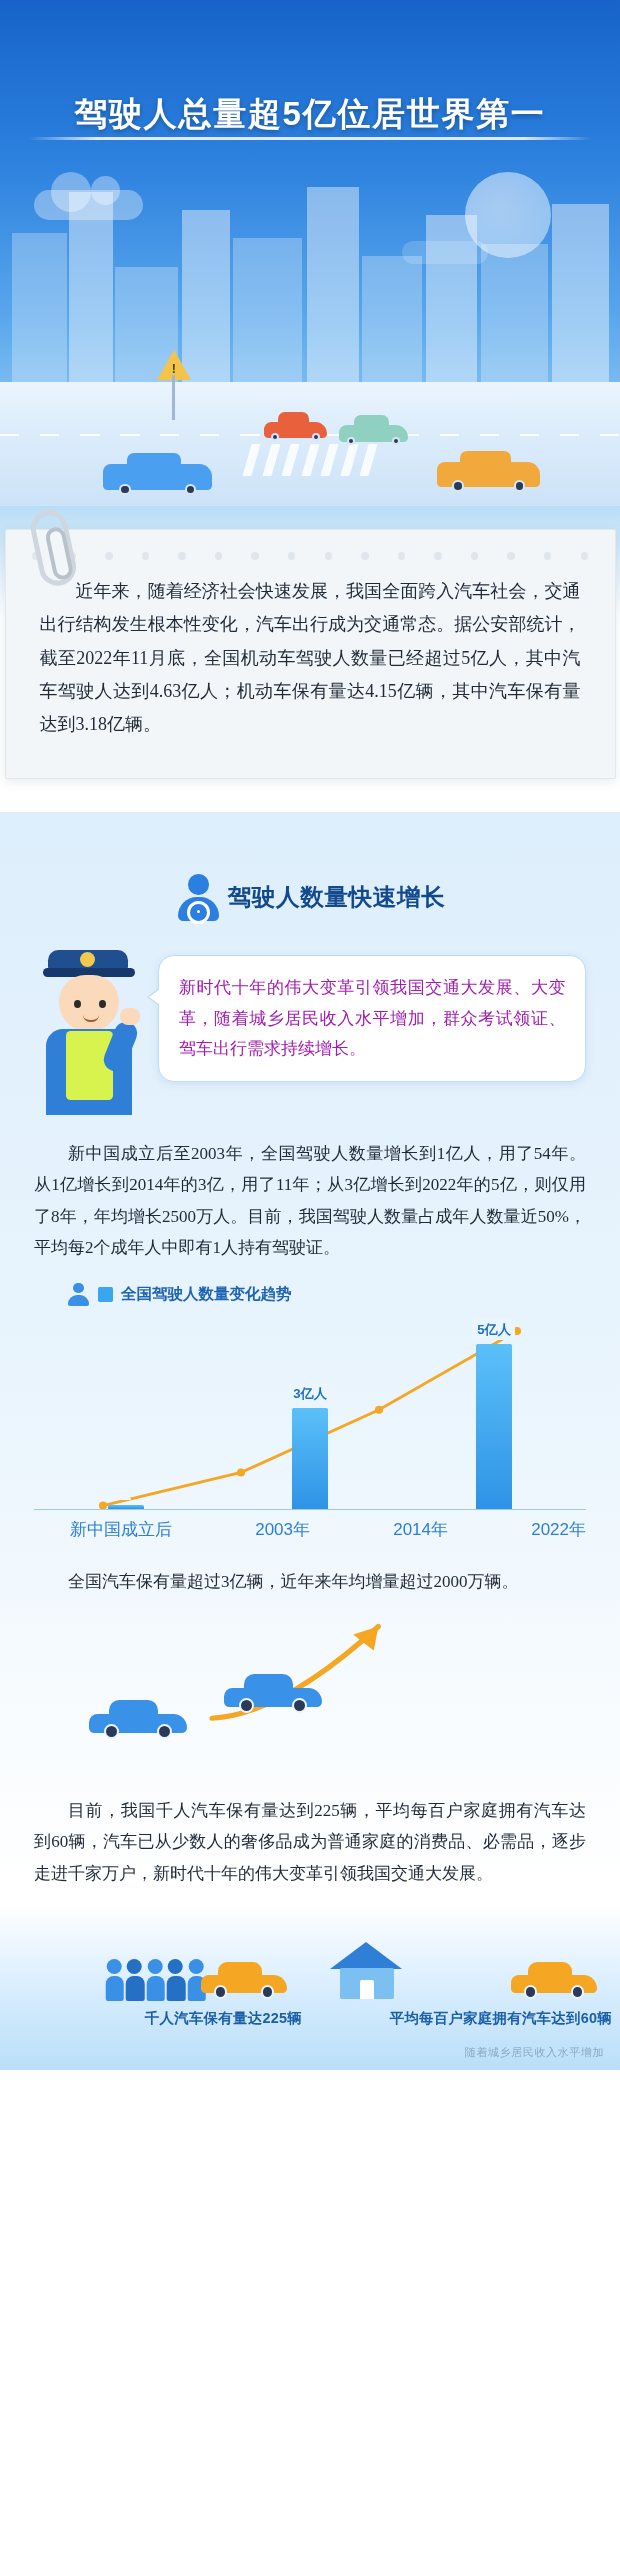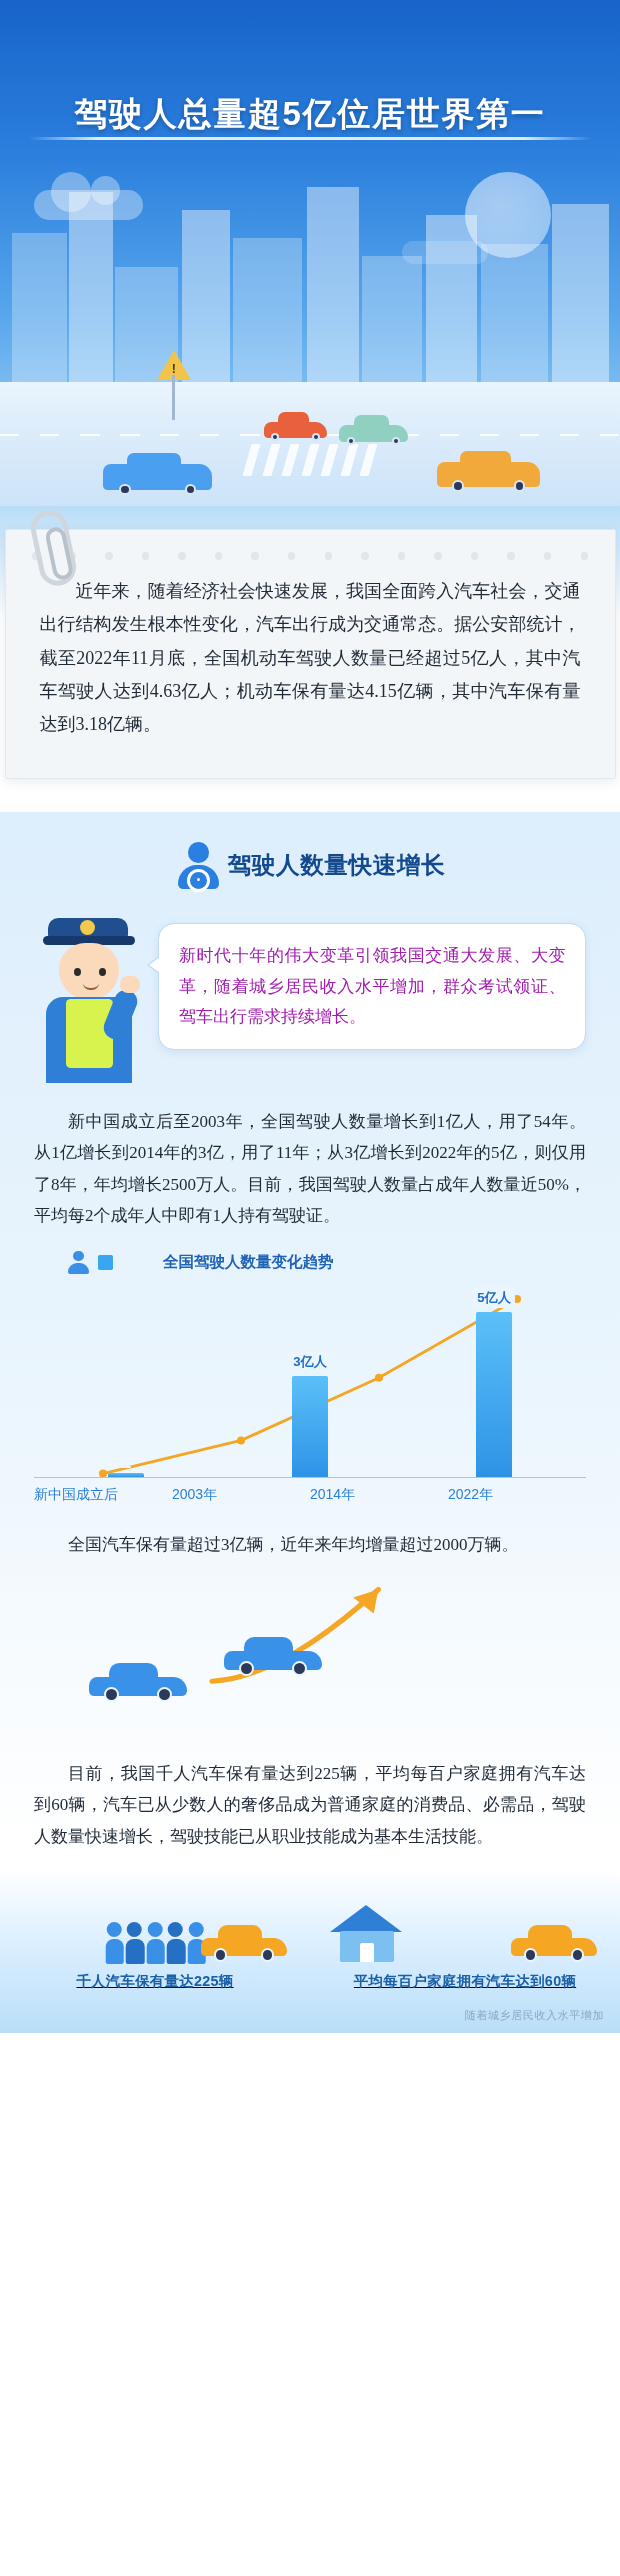--- a/index.html
+++ b/index.html
@@ -112,21 +112,21 @@
   }
   .paper-dots { position:absolute; left:26.4px; right:26.4px; top:22px; height:8px; display:flex; justify-content:space-between;}
   .paper-dots i{ width:7.5px; height:7.5px; border-radius:50%; background:#dfe6ec; display:block;}
   .paper p {
     font-size: 18px; line-height: 1.85; color:#1f2a36; text-align: justify; text-indent: 2em;
     font-family: "Liberation Serif", "DejaVu Serif", serif;
   }
 
   
   .sec2 { margin-top: 33px; background: linear-gradient(180deg,#ddeefc 0%, #eaf5fd 55%, #ffffff 100%); padding: 24px 0 0; }
-  .sec-head { display:flex; align-items:center; justify-content:center; gap: 5px; padding: 5.7px 0 12.6px;}
+  .sec-head { display:flex; align-items:center; justify-content:center; gap: 5px; padding: 5.7px 0 12.6px; margin-top: 32px;}
   .driver-badge { width: 48px; height: 48px; position:relative; flex:none;}
   .driver-badge .head { position:absolute; left:13.8px; top:0; width:20.7px; height:20.7px; border-radius:50%; background:#2b7fe0;}
   .driver-badge .body { position:absolute; left:3.4px; top:23px; width:41px; height:24px; border-radius:20.7px 20.7px 5.7px 5.7px; background:#2b7fe0;}
   .driver-badge .wheelic { position:absolute; left:12.6px; top:26.4px; width:23px; height:23px; border-radius:50%; border:3.4px solid #ffffff;}
   .driver-badge .wheelic:after{ content:""; position:absolute; left:6.3px; top:6.3px; width:3.4px;height:3.4px;background:#fff;border-radius:50%;}
   .sec-head-text { text-align:left; }
   .sec-head-text div { font-size: 23.6px; font-weight: bold; color:#134a8e; line-height:1.35; letter-spacing:0.6px;}
 
   
   .police-row { display:flex; align-items:flex-start; padding: 10.3px 34px 0 23px; gap: 3.4px; }
@@ -162,45 +162,45 @@
   .body-text p { font-size: 17px; line-height: 1.85; color:#1f2a36; text-align: justify; text-indent:2em;
     font-family:"Liberation Serif","DejaVu Serif",serif;}
 
   
   .chart-block { margin: 19.5px 34px 0; }
   .chart-legend { display:flex; align-items:center; gap:8px; padding-left: 33px;}
   .legend-person { width:23px; height:23px; position:relative;}
   .legend-person .h{position:absolute;left:6.3px;top:0;width:10.3px;height:10.3px;border-radius:50%;background:#3a90e6;}
   .legend-person .b{position:absolute;left:1.1px;top:11.5px;width:20.7px;height:11.5px;border-radius:10.3px 10.3px 2.3px 2.3px;background:#3a90e6;}
   .legend-swatch { width:15px; height:15px; background:#39a7ef; border-radius:1.7px;}
-  .legend-label { font-size:15.5px; font-weight:bold; color:#1e63b4;margin-left:42px;}
+  .legend-label { font-size:15.5px; font-weight:bold; color:#1e63b4;}
   .chart {
     position:relative; height: 195px; margin-top: 9.2px;
     border-bottom: 1.7px solid #9fc8ea;
   }
   .bars { position:absolute; left:0; right:0; bottom:0; height:100%; display:flex; align-items:flex-end; }
   .bar-slot { flex:1; display:flex; flex-direction:column; align-items:center; justify-content:flex-end; height:100%; }
   .bar { width: 36px; background: linear-gradient(180deg,#5bc0f8 0%, #2e93e6 100%); border-radius:1.7px 1.7px 0 0; }
   .bar-lbl { font-size: 13.2px; color:#1d6fc4; font-weight:bold; margin-bottom: 4.6px; background:#eaf5fe; padding:1.1px 4.6px; border-radius:2.3px;}
   .curve { position:absolute; left:0; top:0; width:100%; height:100%; pointer-events:none;}
   .x-axis { display:flex; margin-top: 8px; }
-  .x-axis div { flex:1; text-align:left; font-size:14px; color:#2b7fd6; }
+  .x-axis div { flex:1; text-align:right; font-size:17px; color:#2b7fd6; }
 
   
   .cars-illus { position:relative; height: 172px; margin: 11.5px 34px 0; }
   .cars-illus .arrow { position:absolute; left: 172px; top: 5.7px; width: 207px; height: 109px;}
   .icar { position:absolute; width:98px; height:32px; }
   .icar .body2 { position:absolute; left:0; bottom:5.7px; width:98px; height:19.5px; background:#3a92e8; border-radius:9.2px 15px 5.7px 5.7px;}
   .icar .top2 { position:absolute; left:19.5px; bottom:23px; width:49px; height:16px; background:#3a92e8; border-radius:10.3px 10.3px 0 0;}
   .icar .w { position:absolute; bottom:0; width:15px; height:15px; border-radius:50%; background:#2a3a58; border:2.9px solid #eaf4fd;}
 
   
   .stats { margin-top: 17px; background: linear-gradient(180deg,#ffffff 0%, #dcefff 45%, #b9def8 100%); padding: 17px 0 0; }
   .stats-inner { display:flex; }
-  .stat { flex:1; text-align:center; padding: 0 8px 10.3px; text-decoration: underline;}
+  .stat { flex:1; text-align:right; padding: 0 8px 10.3px;}
   .stat .art { height: 86px; position:relative; }
   .stat .cap { font-size: 14.4px; color:#1b5fa8; font-weight:bold; letter-spacing:0.3px;}
   .people { position:absolute; left:50%; transform:translateX(-50%); bottom:8px; display:flex; align-items:flex-end; gap:3.4px;}
   .person { width:17px; }
   .person .h{ width:15px;height:15px;border-radius:50%;background:#3a90e6; margin:0 auto 2.3px;}
   .person .b{ width:18.4px;height:25px;border-radius:8px 8px 2.3px 2.3px;background:#3a90e6;}
   .person.alt .h{background:#2570c4;} .person.alt .b{background:#2570c4;}
   .ocar { position:absolute; right:15px; bottom:10.3px; width:86px; height:33px;}
   .ocar .body2{position:absolute;left:0;bottom:5.7px;width:86px;height:18.4px;background:#f5a623;border-radius:8px 13.8px 4.6px 4.6px;}
   .ocar .top2{position:absolute;left:17px;bottom:22px;width:44px;height:15px;background:#f5a623;border-radius:9.2px 9.2px 0 0;}
@@ -394,21 +394,21 @@
       </div>
       <div class="icar" style="left:190px; top:72px;">
         <div class="body2"></div>
           <div class="top2"></div>
         <div class="w" style="left:15px"></div>
           <div class="w" style="right:15px"></div>
       </div>
     </div>
 
     <div class="body-text" style="padding-top:13.8px">
-      <p>目前，我国千人汽车保有量达到225辆，平均每百户家庭拥有汽车达到60辆，汽车已从少数人的奢侈品成为普通家庭的消费品、必需品，驾驶人数量快速增长，驾驶技能已从职业技能成为基本生活技能。</p>
+      <p>目前，我国千人汽车保有量达到225辆，平均每百户家庭拥有汽车达到60辆，汽车已从少数人的奢侈品成为普通家庭的消费品、必需品，逐步走进千家万户，新时代十年的伟大变革引领我国交通大发展。</p>
     </div>
   </div>
 
   <div class="stats">
     <div class="stats-inner">
       <div class="stat">
         <div class="art">
           <div class="people">
             <div class="person">
                 <div class="h"></div>

